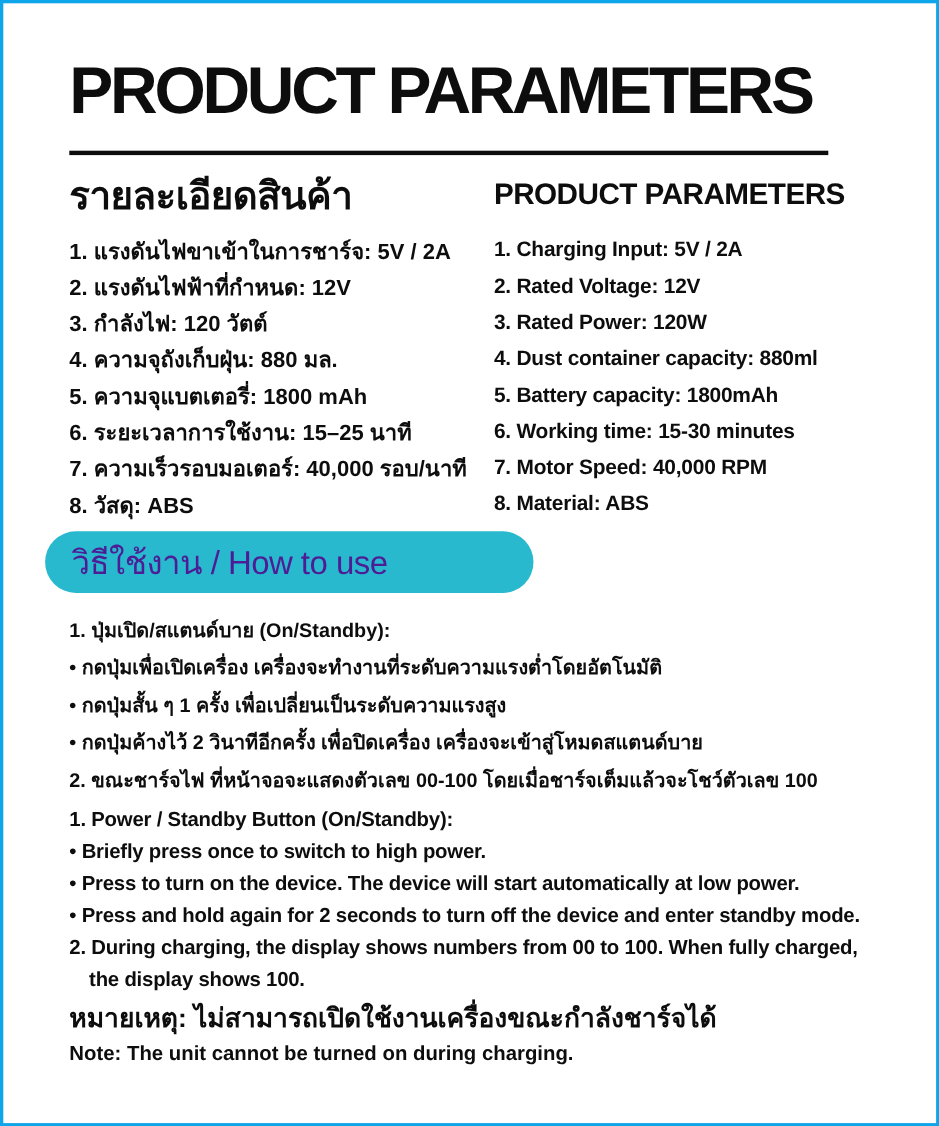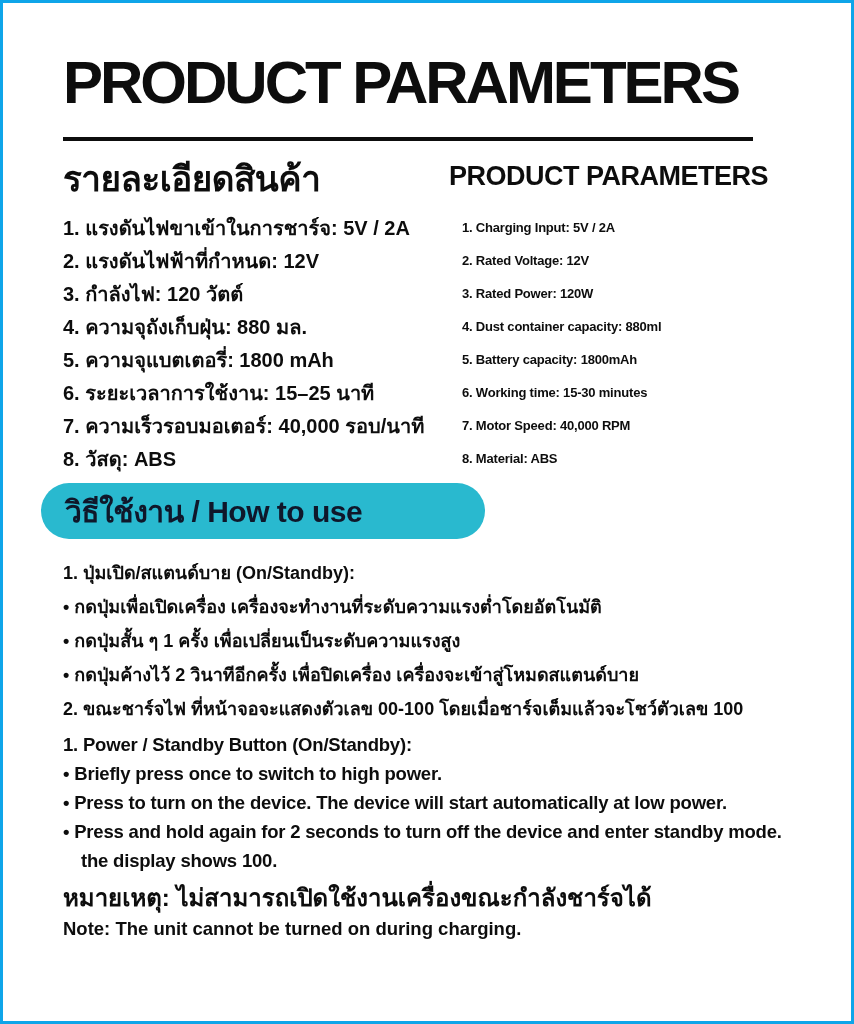--- a/index.html
+++ b/index.html
@@ -68,37 +68,37 @@
   }
   ul.spec-list li {
     height: 33px;
     display: flex;
     align-items: center;
     font-weight: 700;
     white-space: nowrap;
     text-align: right;
   }
   .col-left ul.spec-list li  { font-size: 20px; }
-  .col-right ul.spec-list li { font-size: 13px; letter-spacing: -0.2px; margin-left: 13px; }
+  .col-right ul.spec-list li { font-size: 19px; letter-spacing: -0.2px; }
 
   .how-to-banner {
     margin: 8px 0 0 -22px;
     width: 420px;
     height: 56px;
     border-radius: 28px;
     display: flex;
     align-items: center;
     padding-left: 24px;
     box-sizing: content-box;
   }
   .how-to-banner .banner-label {
     font-size: 30px;
-    font-weight: 700;
+    font-weight: 400;
     letter-spacing: -0.5px;
-    color: #0f172a;
+    color: #4c1d95;
   }
 
   .instructions-thai { margin-top: 16px; }
   .instructions-thai .line {
     height: 34px;
     display: flex;
     align-items: center;
     font-size: 18px;
     font-weight: 700;
     white-space: nowrap;
@@ -183,20 +183,21 @@
       <div class="line">• กดปุ่มสั้น ๆ 1 ครั้ง เพื่อเปลี่ยนเป็นระดับความแรงสูง</div>
       <div class="line">• กดปุ่มค้างไว้ 2 วินาทีอีกครั้ง เพื่อปิดเครื่อง เครื่องจะเข้าสู่โหมดสแตนด์บาย</div>
       <div class="line">2. ขณะชาร์จไฟ ที่หน้าจอจะแสดงตัวเลข 00-100 โดยเมื่อชาร์จเต็มแล้วจะโชว์ตัวเลข 100</div>
     </div>
 
     <div class="instructions-en">
       <div class="line">1. Power / Standby Button (On/Standby):</div>
       <div class="line">• Briefly press once to switch to high power.</div>
       <div class="line">• Press to turn on the device. The device will start automatically at low power.</div>
       <div class="line">• Press and hold again for 2 seconds to turn off the device and enter standby mode.</div>
+      <div class="line">2. During charging, the display shows numbers from 00 to 100. When fully charged,</div>
       <div class="line indented">the display shows 100.</div>
     </div>
 
     <div class="note-thai">หมายเหตุ: ไม่สามารถเปิดใช้งานเครื่องขณะกำลังชาร์จได้</div>
     <div class="note-en">Note: The unit cannot be turned on during charging.</div>
 
   </div>
 </div>
 
 </body></html>

